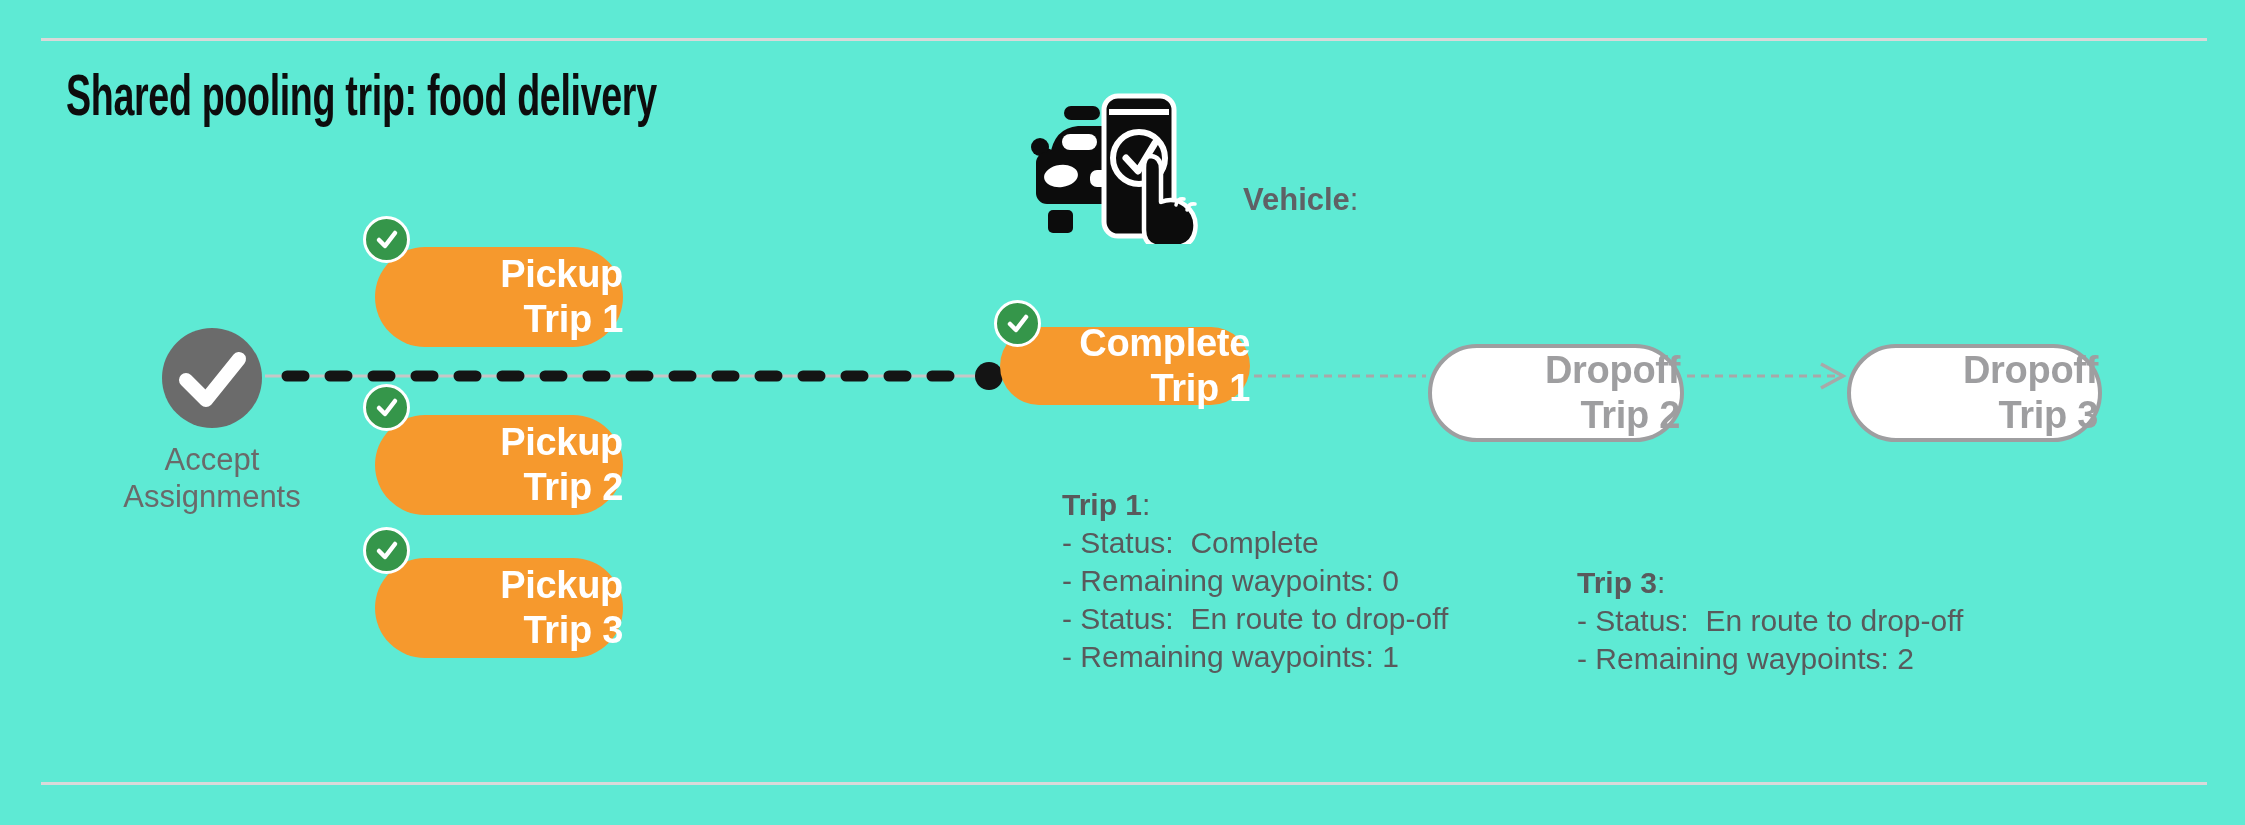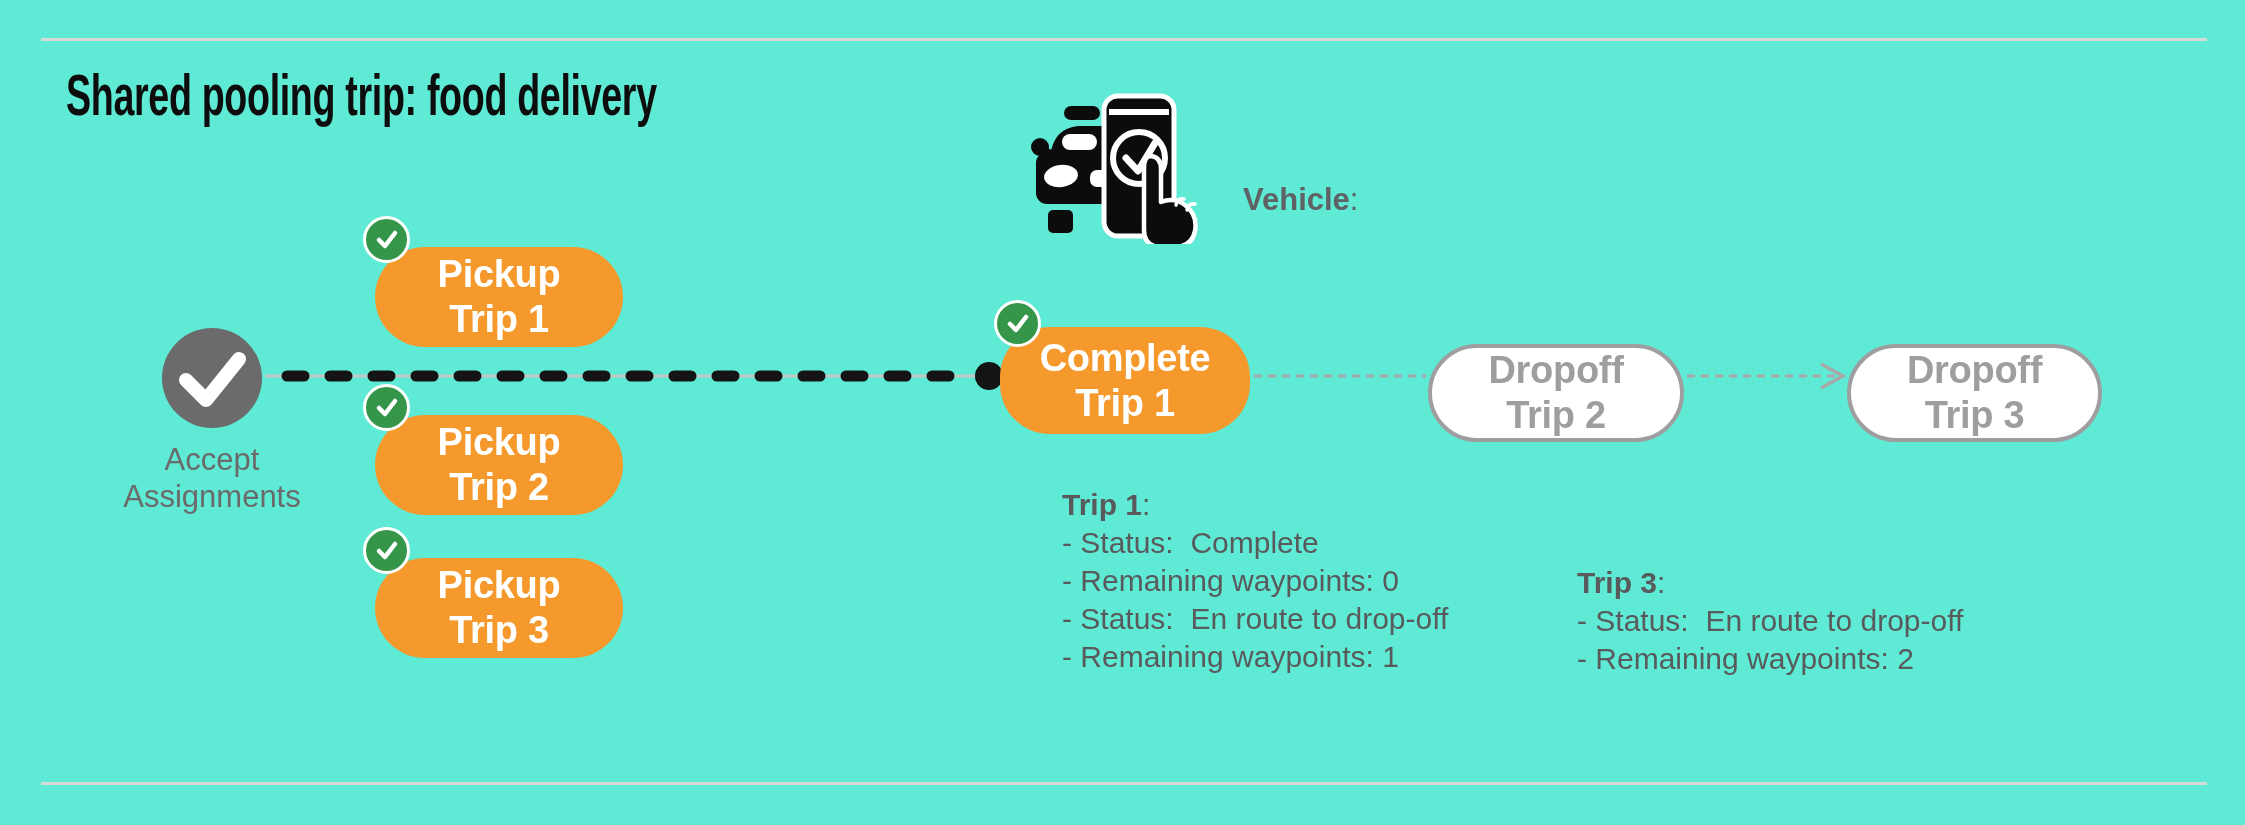--- a/index.html
+++ b/index.html
@@ -25,25 +25,25 @@
     position:absolute;left:162px;top:328px;width:100px;height:100px;border-radius:50%;
     background:#6b6b6b;display:flex;align-items:center;justify-content:center;
   }
   .start-label{
     position:absolute;left:87px;top:441px;width:250px;text-align:center;
     font-size:31px;line-height:37px;color:#6a6a6a;
   }
 
   .pill{
     position:absolute;border-radius:50px;display:flex;flex-direction:column;
-    align-items:center;justify-content:center;text-align:center;
+    align-items:flex-end;justify-content:center;text-align:center;
     font-weight:bold;font-size:38px;line-height:45px;letter-spacing:-0.3px;
   }
   .pill.orange{background:#f6992d;color:#ffffff;width:248px;height:100px;}
-  .pill.complete{width:250px;height:107px;left:1000px;top:327px;}
+  .pill.complete{width:250px;height:78px;left:1000px;top:327px;}
   .pill.outline{background:#ffffff;border:4px solid #9e9ea0;color:#9e9ea0;box-sizing:border-box;margin-top:16px;}
   .pill.p1{left:375px;top:247px;}
   .pill.p2{left:375px;top:415px;}
   .pill.p3{left:375px;top:558px;}
   .pill.d2{left:1428px;top:328px;width:256px;height:98px;}
   .pill.d3{left:1847px;top:328px;width:255px;height:98px;}
 
   .badge{
     position:absolute;width:47px;height:47px;box-sizing:border-box;border-radius:50%;
     background:#35964a;border:3px solid #ffffff;display:flex;align-items:center;justify-content:center;

